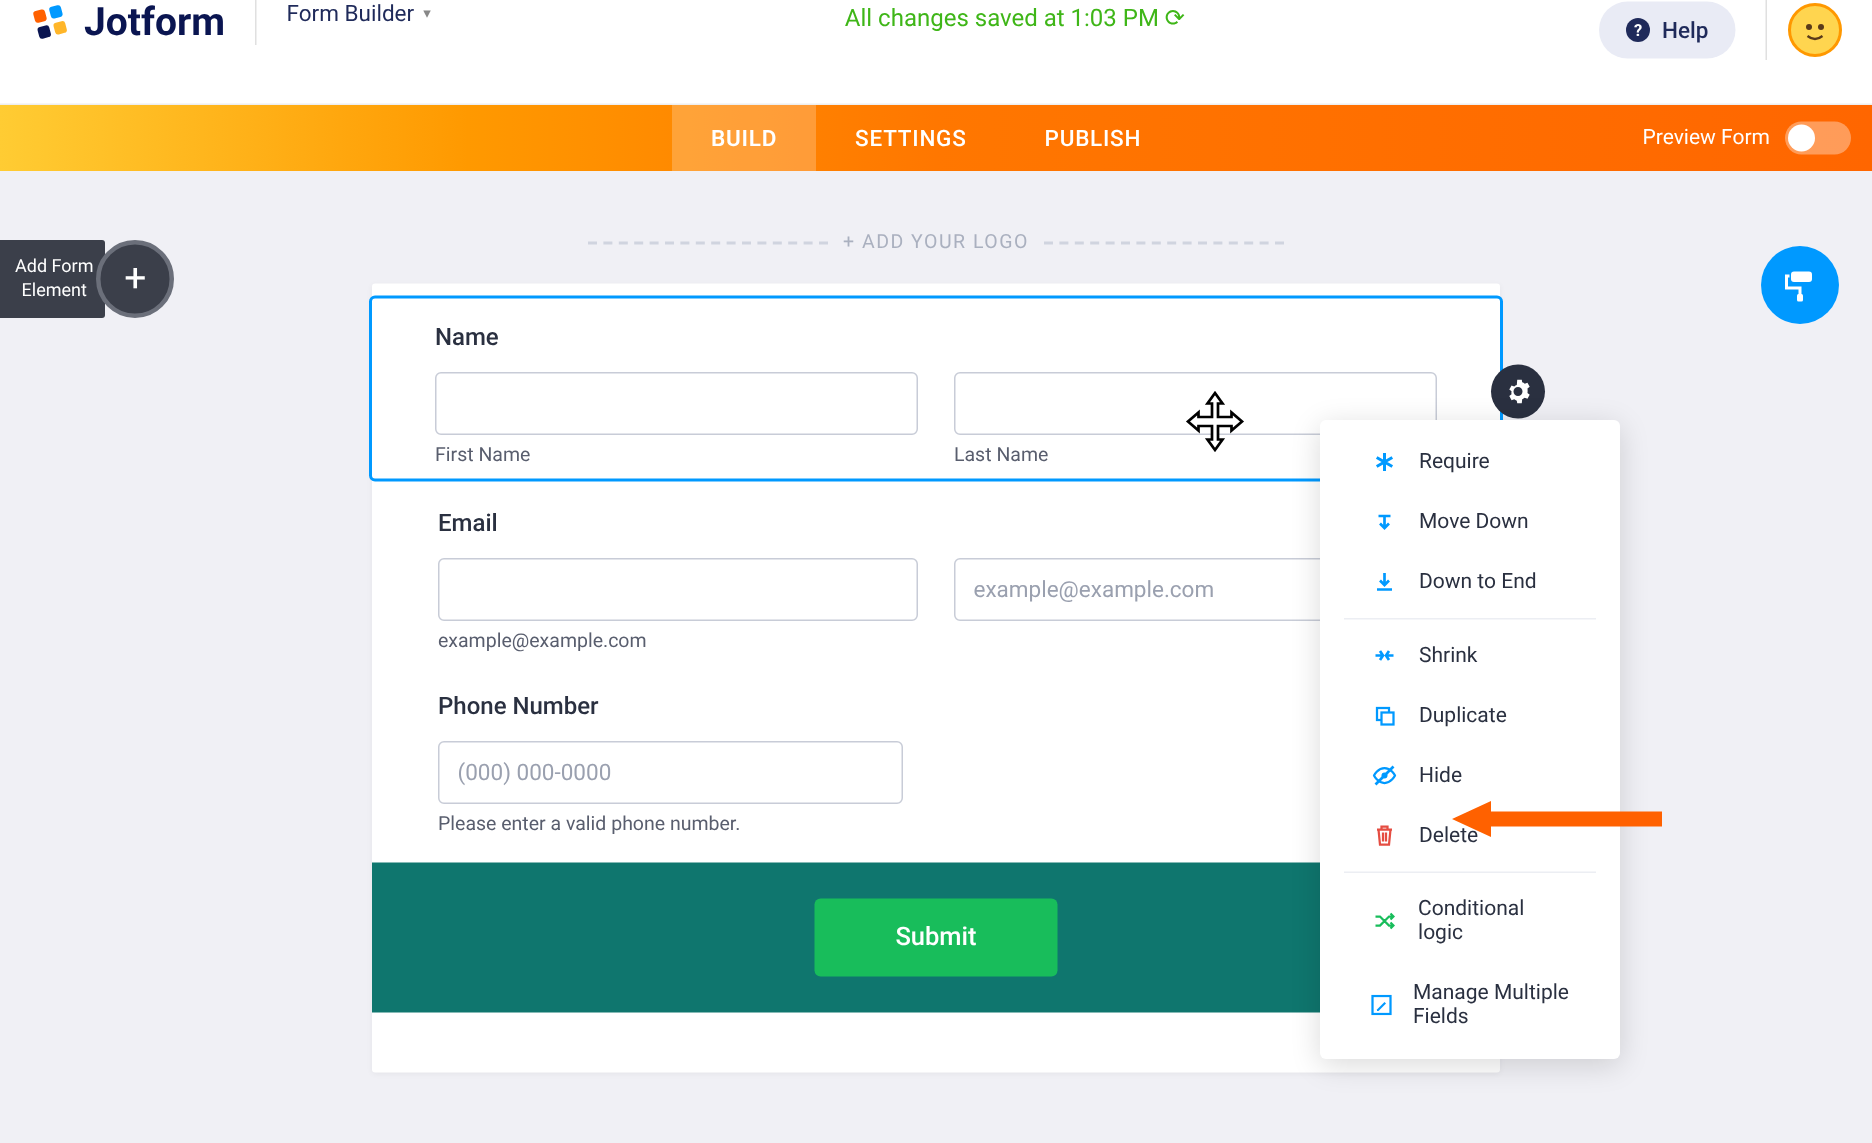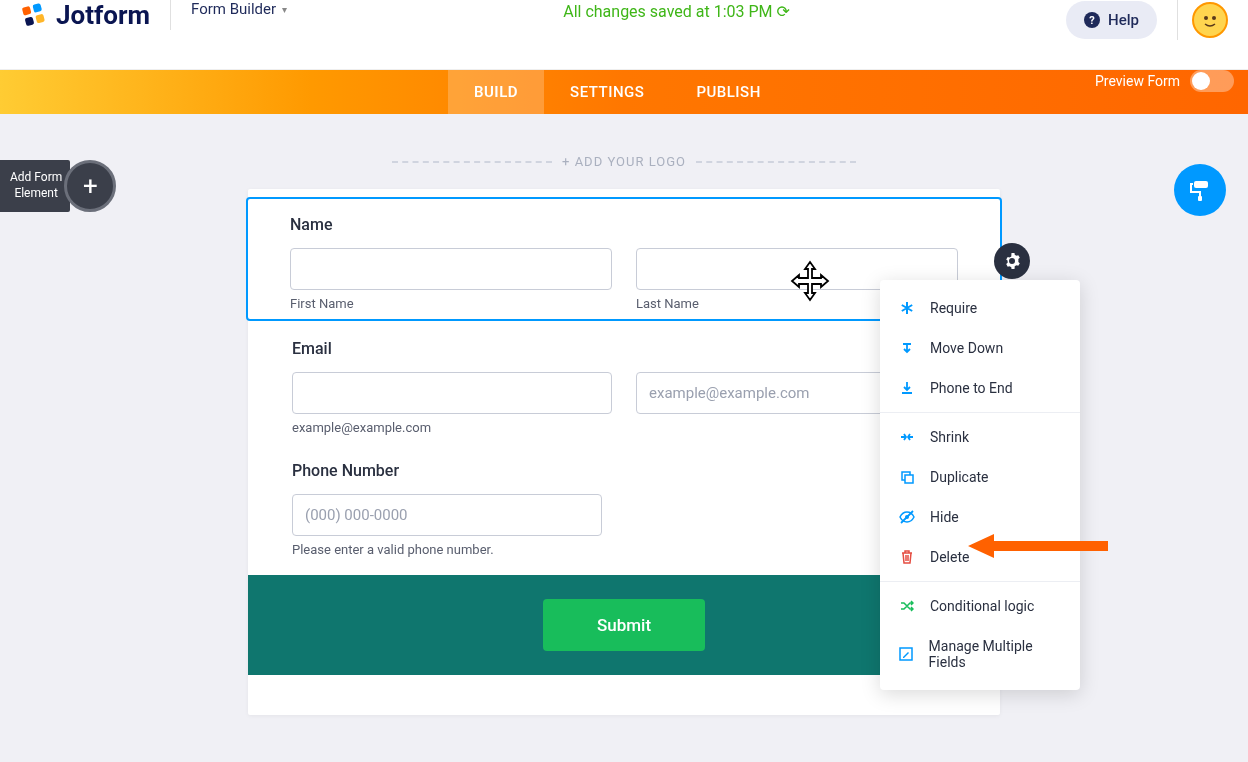--- a/index.html
+++ b/index.html
@@ -14,21 +14,21 @@
 .form-builder-dd .chev { margin-left: 6px; font-size: 10px; color: #888; }
 .center-title { flex: 1; text-align: center; }
 .center-title .title { font-size: 20px; font-weight: 600; color: #1a1a1a; }
 .center-title .saved { font-size: 16px; color: #3fb618; margin-top: 2px; }
 .header-right { display: flex; align-items: center; gap: 14px; }
 .pill-btn { background: #e9ebf5; border-radius: 22px; padding: 10px 18px; font-size: 15px; font-weight: 500; color: #1f2a5a; display: flex; align-items: center; gap: 8px; cursor: pointer; }
 .vdivider { height: 40px; width: 1px; background: #e0e0e0; margin-left: 6px; }
 .avatar { width: 36px; height: 36px; border-radius: 50%; border: 2px solid #ff9800; background: #ffd54f; display: flex; align-items: center; justify-content: center; font-size: 20px; }
 
 
-.tab-bar { height: 44px; background: linear-gradient(to right, #ffcc33 0%, #ff9900 25%, #ff7700 50%, #ff6600 100%); display: flex; position: relative; }
+.tab-bar { height: 44px; background: linear-gradient(to right, #ffcc33 0%, #ff9900 25%, #ff7700 50%, #ff6600 100%); display: flex; align-items: center; position: relative; }
 .tabs { margin-left: 448px; display: flex; height: 100%; }
 .tab { color: #fff; font-size: 15px; font-weight: 500; padding: 0 26px; display: flex; align-items: center; height: 100%; cursor: pointer; letter-spacing: 0.5px; }
 .tab.active { background: rgba(255,255,255,0.22); font-weight: 600; }
 .preview { position: absolute; right: 14px; color: #fff; font-size: 14px; display: flex; align-items: center; gap: 10px; }
 .toggle { width: 44px; height: 22px; background: rgba(255,255,255,0.35); border-radius: 11px; position: relative; cursor: pointer; }
 .toggle::after { content: ''; width: 18px; height: 18px; background: #fff; border-radius: 50%; position: absolute; top: 2px; left: 2px; }
 
 
 .add-element { position: absolute; top: 160px; left: 0; display: flex; align-items: center; }
 .add-element-label { background: #3b3f4a; color: #fff; font-size: 12px; padding: 10px 8px 10px 10px; text-align: center; line-height: 1.3; border-radius: 0 2px 2px 0; }
@@ -52,21 +52,21 @@
 .text-input::placeholder { color: #9aa0af; }
 .sublabel { font-size: 13px; color: #595e6e; margin-top: 6px; }
 .hint { font-size: 13px; color: #595e6e; margin-top: 6px; }
 
 .gear-btn { position: absolute; top: 44px; right: -30px; width: 36px; height: 36px; background: #2a3040; border-radius: 50%; display: flex; align-items: center; justify-content: center; cursor: pointer; z-index: 5; }
 
 
 .move-cursor { position: absolute; top: 60px; left: 540px; z-index: 6; pointer-events: none; }
 
 
-.context-menu { position: absolute; top: 280px; left: 880px; width: 200px; background: #fff; border-radius: 4px; box-shadow: 0 4px 20px rgba(0,0,0,0.15); padding: 8px 0; z-index: 20; }
+.context-menu { position: absolute; top: 280px; left: 880px; width: 200px; background: #fff; border-radius: 4px; box-shadow: 0 4px 20px rgba(0,0,0,0.15); padding: 8px 16px; z-index: 20; }
 .menu-item { display: flex; align-items: center; gap: 14px; padding: 12px 18px; font-size: 14px; color: #2a3040; cursor: pointer; }
 .menu-item .micon { width: 18px; display: flex; align-items: center; justify-content: center; }
 .menu-sep { height: 1px; background: #eceef3; margin: 4px 0; }
 
 
 .arrow { position: absolute; top: 532px; left: 968px; z-index: 30; pointer-events: none; }
 
 
 .submit-wrap { background: #0f766e; padding: 24px 0; margin-top: 10px; text-align: center; }
 .submit-btn { background: #18bd5b; color: #fff; border: none; border-radius: 4px; padding: 16px 54px; font-size: 17px; font-weight: 500; cursor: pointer; }
@@ -229,21 +229,21 @@
         </svg>
       </span>
     <span>Move Down</span>
   </div>
   <div class="menu-item">
     <span class="micon">
         <svg width="14" height="14" viewBox="0 0 14 14">
           <path d="M7 1v8M4 6l3 3 3-3M2 12h10" stroke="#0099ff" stroke-width="1.8" fill="none"></path>
         </svg>
       </span>
-    <span>Phone to End</span>
+    <span>Down to End</span>
   </div>
   <div class="menu-sep"></div>
   <div class="menu-item">
     <span class="micon">
         <svg width="14" height="14" viewBox="0 0 14 14">
           <path d="M1 7h5M13 7H8M4 4l2 3-2 3M10 4L8 7l2 3" stroke="#0099ff" stroke-width="1.8" fill="none"></path>
         </svg>
       </span>
     <span>Shrink</span>
   </div>

